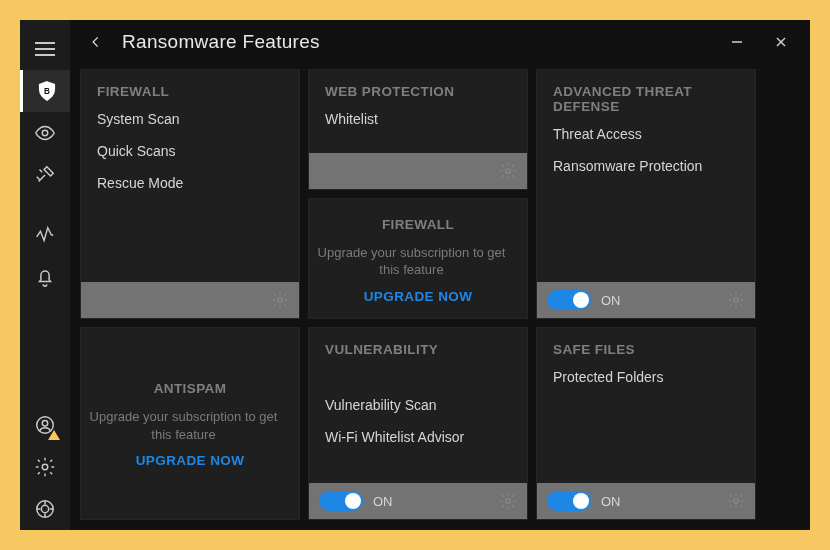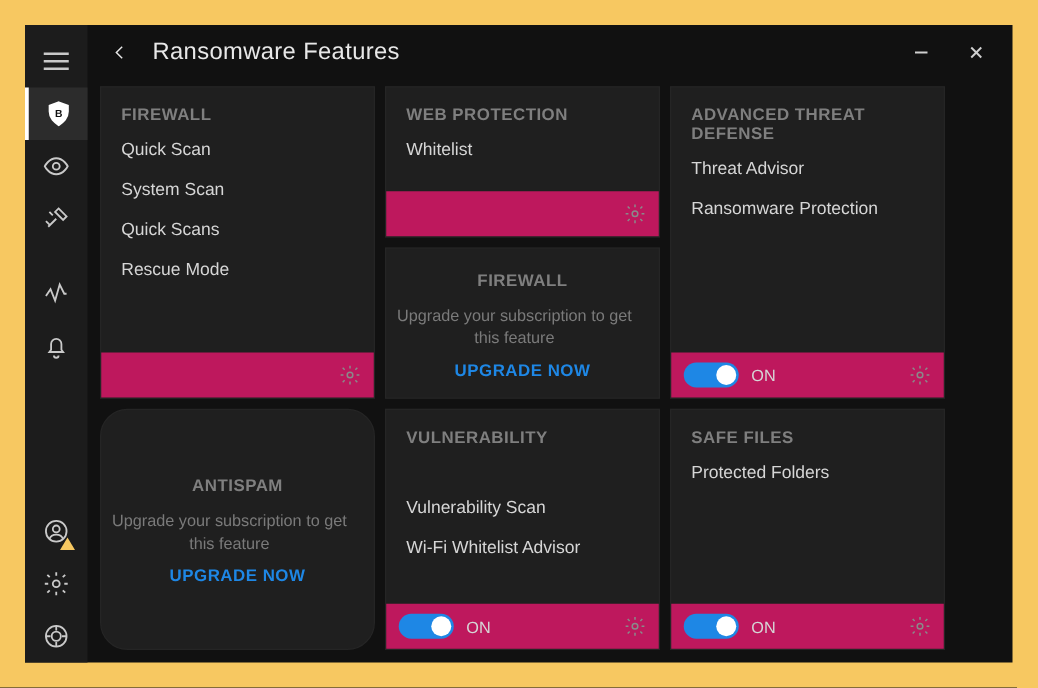--- a/index.html
+++ b/index.html
@@ -25,36 +25,36 @@
   .titlebar { height: 48px; display: flex; align-items: center; padding: 0 14px; color: #e8e8e8; }
   .back { width: 24px; height: 24px; display: flex; align-items: center; justify-content: center; margin-right: 14px; }
   .title { font-size: 19px; font-weight: 300; letter-spacing: .3px; }
   .winbtns { margin-left: auto; display: flex; gap: 26px; padding-right: 6px; color: #d0d0d0; }
   .winbtn { width: 18px; height: 18px; display: flex; align-items: center; justify-content: center; font-size: 14px; }
   .grid { flex: 1; padding: 6px 10px 10px 10px; display: grid; grid-template-columns: 220px 220px 220px; grid-auto-rows: min-content; gap: 8px; align-content: start; }
   .card { background: #1f1f1f; border: 1px solid #252525; display: flex; flex-direction: column; }
   .card-head { font-size: 13.5px; font-weight: 700; letter-spacing: .4px; color: #7f7f7f; padding: 14px 16px 10px 16px; }
   .card-body { padding: 0 16px 8px 16px; display: flex; flex-direction: column; gap: 12px; }
   .item { color: #d6d6d6; font-size: 14px; padding: 2px 0; cursor: pointer; }
-  .card-foot { height: 36px; background: #be185d; display: flex; align-items: center; padding: 0 10px; margin-top: auto; }
+  .card-foot { height: 36px; background: #737373; display: flex; align-items: center; padding: 0 10px; margin-top: auto; }
   .foot-right { margin-left: auto; display: flex; align-items: center; gap: 10px; }
   .gear { width: 18px; height: 18px; display: flex; }
   .toggle { width: 44px; height: 20px; border-radius: 10px; background: #1e87e5; position: relative; }
   .toggle::after { content: ""; position: absolute; top: 2px; right: 2px; width: 16px; height: 16px; border-radius: 50%; background: #fff; }
   .toggle-label { color: #d6d6d6; font-size: 13px; margin-left: 10px; }
   .upgrade-card { align-items: center; text-align: center; justify-content: flex-end; }
   .upgrade-card .card-head { text-align: center; width: 100%; padding-top: 16px; }
   .upgrade-card .desc { color: #7a7a7a; font-size: 13px; padding: 2px 18px 10px 5px; line-height: 1.35; }
   .upgrade-link { color: #1e87e5; font-size: 13.5px; font-weight: 600; letter-spacing: .4px; padding-bottom: 14px; cursor: pointer; }
   
   .c-av   { grid-column: 1; grid-row: 1 / span 2; min-height: 250px; }
   .c-web  { grid-column: 2; grid-row: 1; min-height: 120px; }
   .c-fw   { grid-column: 2; grid-row: 2; min-height: 118px; }
   .c-atd  { grid-column: 3; grid-row: 1 / span 2; min-height: 250px; }
-  .c-as   { grid-column: 1; grid-row: 3; min-height: 170px; justify-content: center; border-radius: 22px; }
+  .c-as   { grid-column: 1; grid-row: 3; min-height: 170px; justify-content: center; }
   .c-vul  { grid-column: 2; grid-row: 3; min-height: 170px; gap: 28px; }
   .c-sf   { grid-column: 3; grid-row: 3; min-height: 170px; }
 </style>
 </head>
 <body>
 
 <div class="window">
 
   <div class="sidebar">
     <div class="ham side-icon">
@@ -142,21 +142,20 @@
             </svg>
           </div>
       </div>
     </div>
 
     <div class="grid">
 
       <div class="card c-av">
         <div class="card-head">FIREWALL</div>
         <div class="card-body">
-          <div class="item">Quick Scan</div>
           <div class="item">System Scan</div>
           <div class="item">Quick Scans</div>
           <div class="item">Rescue Mode</div>
         </div>
         <div class="card-foot">
           <div class="foot-right">
             <span class="gear">
               <svg width="18" height="18" viewBox="0 0 24 24" stroke="#8a8a8a" stroke-width="1.6" fill="none">
                   <circle cx="12" cy="12" r="3"></circle>
                   <path d="M12 2v3M12 19v3M4.2 4.2l2.1 2.1M17.7 17.7l2.1 2.1M2 12h3M19 12h3M4.2 19.8l2.1-2.1M17.7 6.3l2.1-2.1"></path>
@@ -185,21 +184,21 @@
 
       <div class="card c-fw upgrade-card">
         <div class="card-head">FIREWALL</div>
         <div class="desc">Upgrade your subscription to get this feature</div>
         <div class="upgrade-link">UPGRADE NOW</div>
       </div>
 
       <div class="card c-atd">
         <div class="card-head">ADVANCED THREAT DEFENSE</div>
         <div class="card-body">
-          <div class="item">Threat Advisor</div>
+          <div class="item">Threat Access</div>
           <div class="item">Ransomware Protection</div>
         </div>
         <div class="card-foot">
           <div class="toggle"></div>
           <span class="toggle-label">ON</span>
           <div class="foot-right">
             <span class="gear">
               <svg width="18" height="18" viewBox="0 0 24 24" stroke="#8a8a8a" stroke-width="1.6" fill="none">
                   <circle cx="12" cy="12" r="3"></circle>
                   <path d="M12 2v3M12 19v3M4.2 4.2l2.1 2.1M17.7 17.7l2.1 2.1M2 12h3M19 12h3M4.2 19.8l2.1-2.1M17.7 6.3l2.1-2.1"></path>

